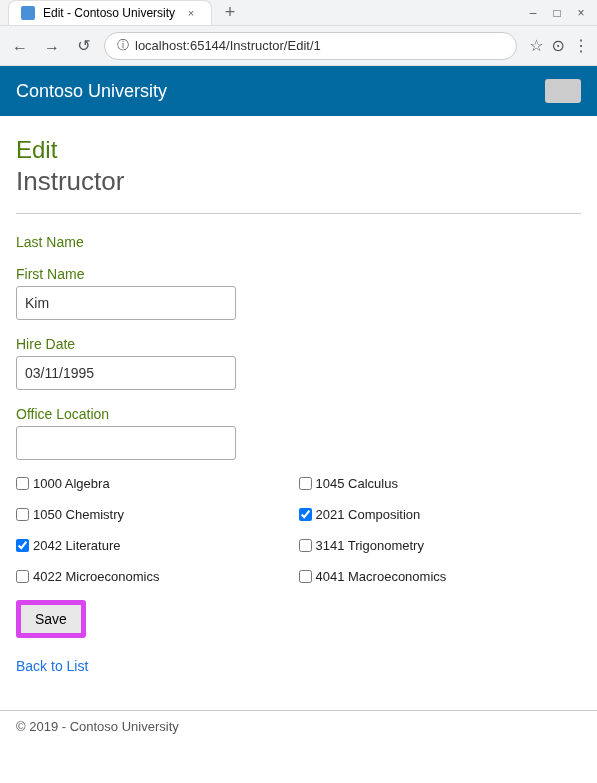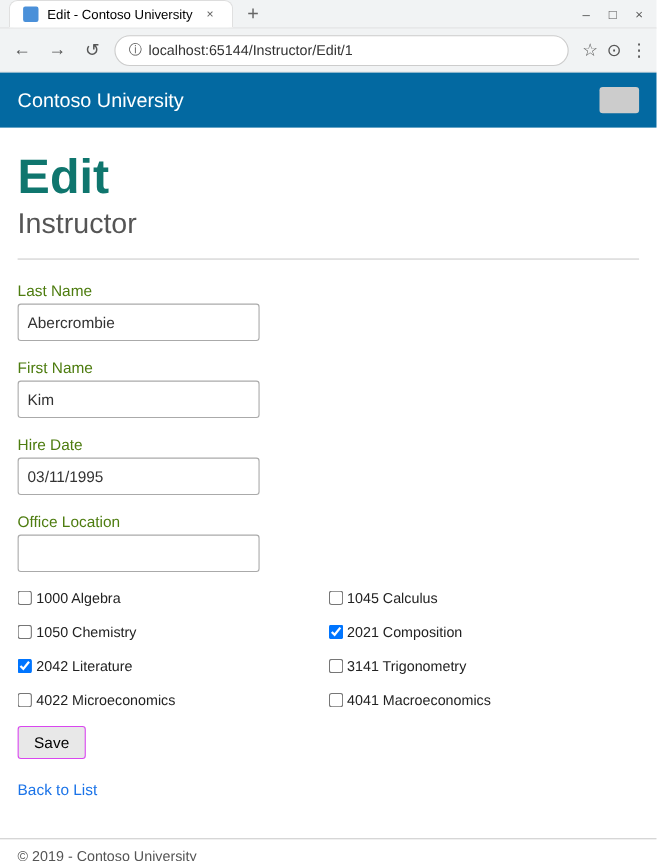--- a/index.html
+++ b/index.html
@@ -143,23 +143,23 @@
       width: 36px;
       height: 24px;
       border-radius: 3px;
     }
 
     
     .main-content {
       padding: 20px 16px;
     }
     h1 {
-      font-size: 44px;
-      font-weight: bold;
-      color: #0f766e;
+      font-size: 24px;
+      font-weight: normal;
+      color: #4d7c0f;
       margin-bottom: 2px;
     }
     .subtitle {
       font-size: 26px;
       font-weight: normal;
       color: #555;
       margin-bottom: 16px;
     }
     .divider {
       border: none;
@@ -203,21 +203,21 @@
     .course-item input[type="checkbox"] {
       margin: 0;
       width: 13px;
       height: 13px;
       cursor: pointer;
     }
 
     
     .save-btn {
       background: #e8e8e8;
-      border: 1px solid #d946ef;
+      border: 5px solid #d946ef;
       border-radius: 3px;
       padding: 6px 14px;
       font-size: 14px;
       cursor: pointer;
       margin-bottom: 20px;
     }
 
     
     .back-link {
       color: #1a73e8;
@@ -280,21 +280,20 @@
 
 <div class="main-content">
   <h1>Edit</h1>
   <h2 class="subtitle">Instructor</h2>
 
   <hr class="divider">
 
   
   <div class="form-group">
     <label class="form-label">Last Name</label>
-    <input class="form-input" type="text" value="Abercrombie" style="">
   </div>
 
   
   <div class="form-group">
     <label class="form-label">First Name</label>
     <input class="form-input" type="text" value="Kim" style="">
   </div>
 
   
   <div class="form-group">

